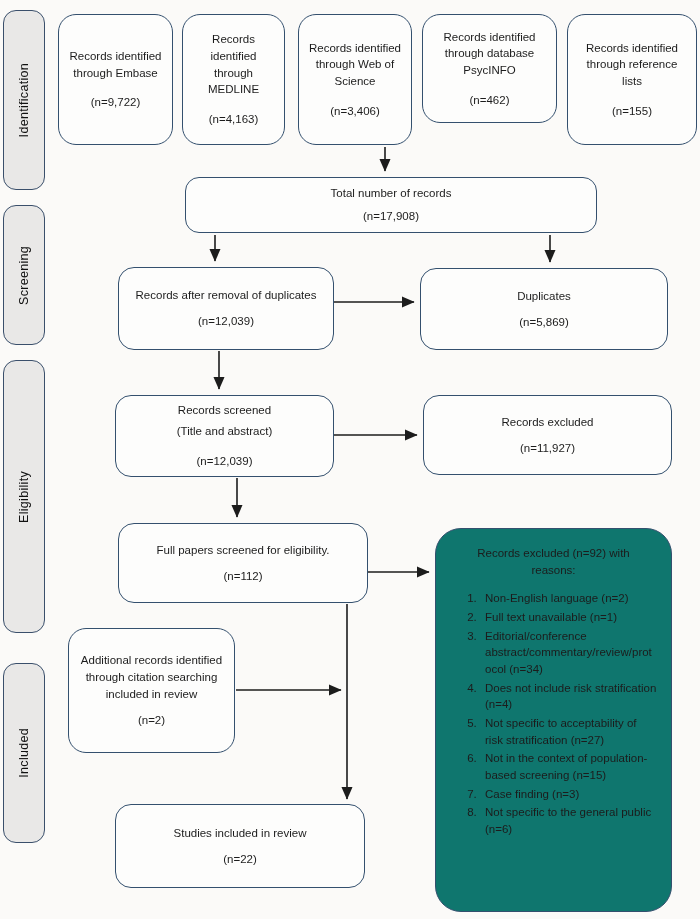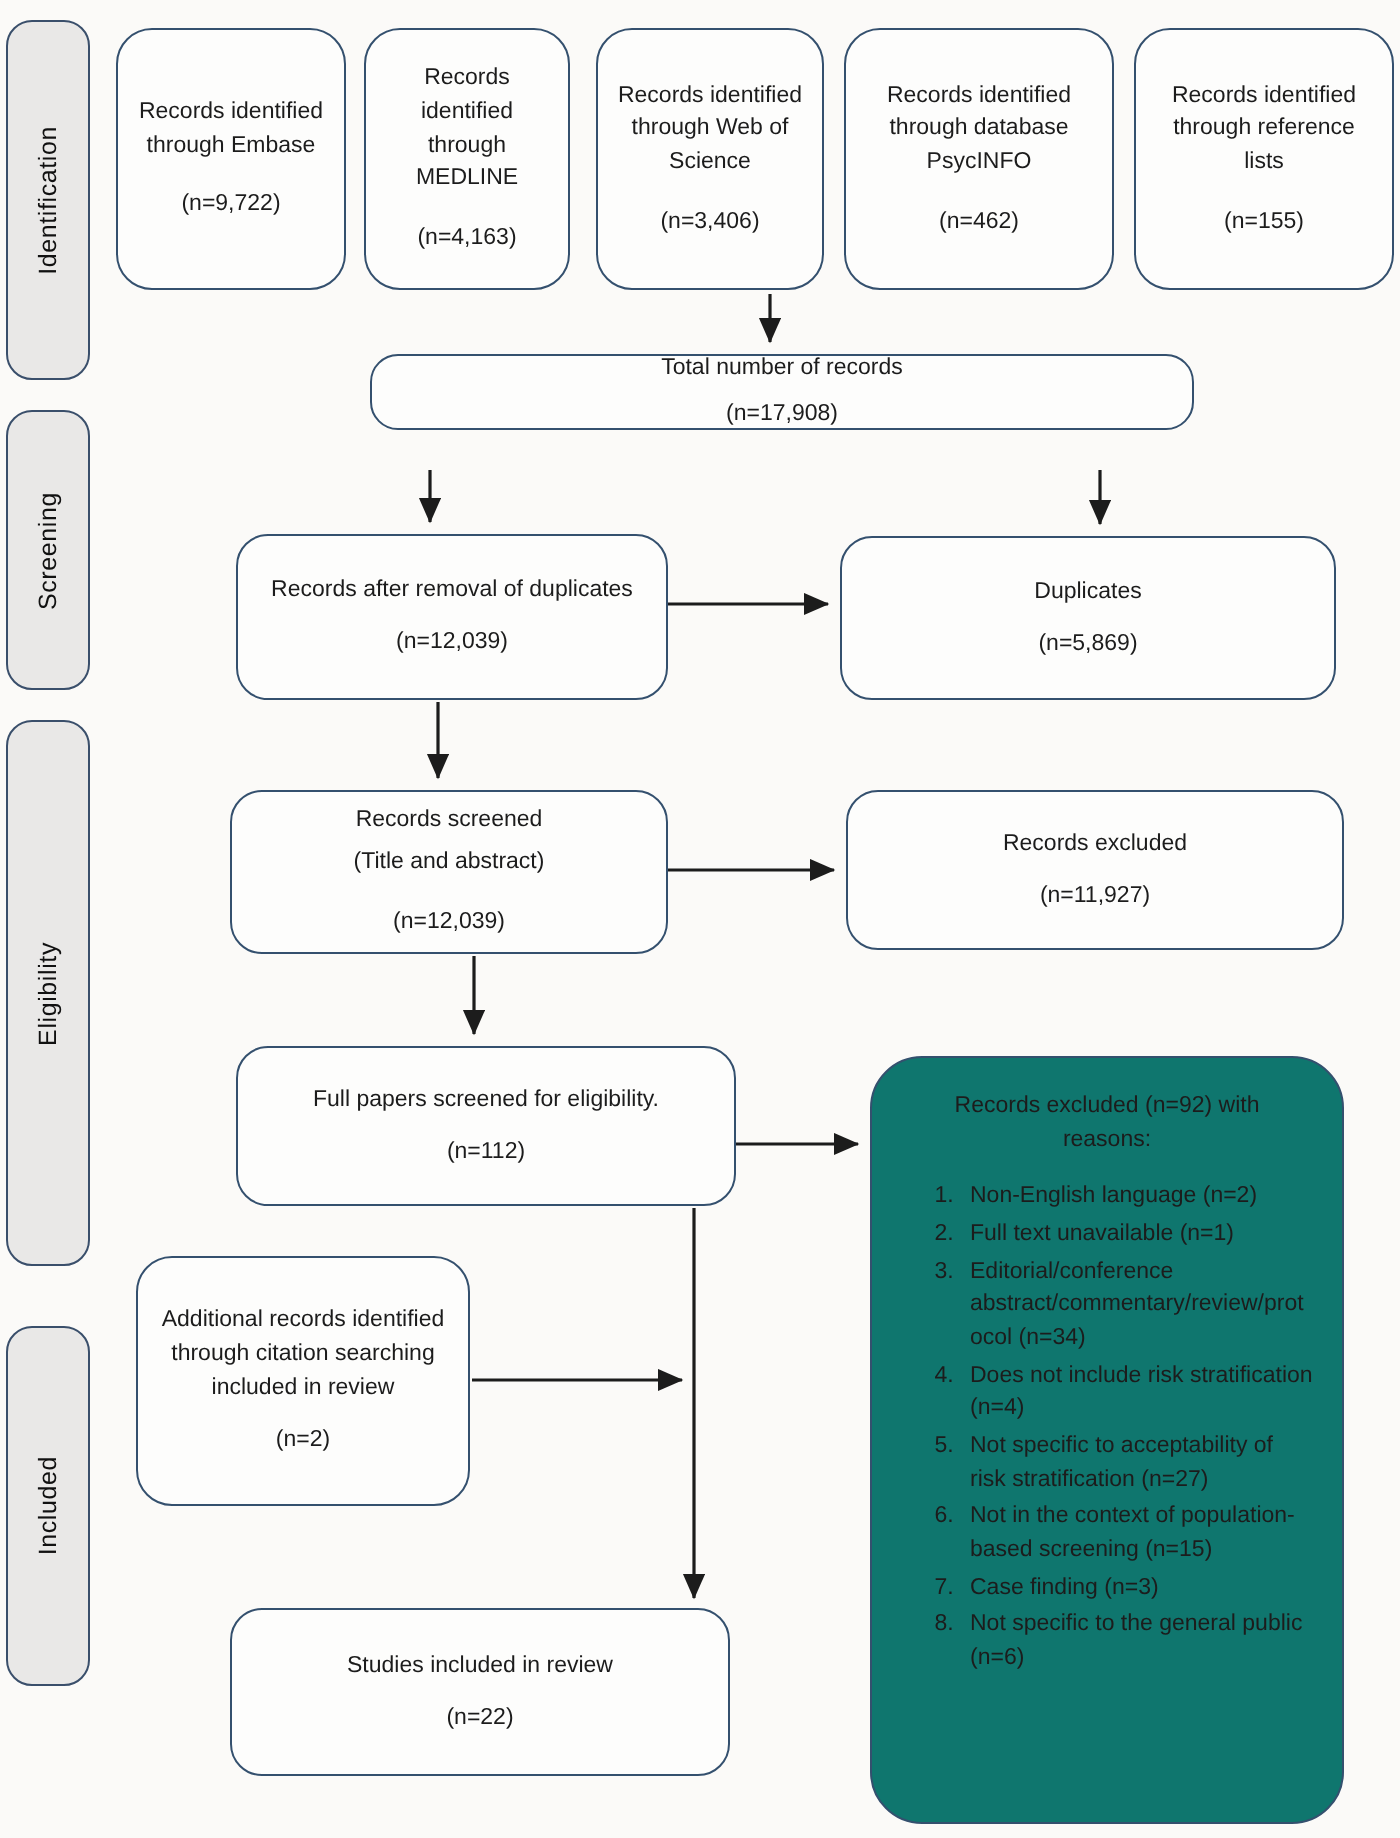--- a/index.html
+++ b/index.html
@@ -125,30 +125,30 @@
     <div class="count">(n=9,722)</div>
   </div>
   <div class="node r18" style="left:182px;top:14px;width:103px;height:131px;">
     <div class="label">Records identified through MEDLINE</div>
     <div class="count">(n=4,163)</div>
   </div>
   <div class="node r18" style="left:298px;top:14px;width:114px;height:131px;">
     <div class="label">Records identified through Web of Science</div>
     <div class="count">(n=3,406)</div>
   </div>
-  <div class="node r18" style="left:422px;top:14px;width:135px;height:131px;">
+  <div class="node r18" style="left:422px;top:14px;width:135px;height:109px;">
     <div class="label">Records identified through database PsycINFO</div>
     <div class="count">(n=462)</div>
   </div>
   <div class="node r18" style="left:567px;top:14px;width:130px;height:131px;">
     <div class="label">Records identified through reference lists</div>
     <div class="count">(n=155)</div>
   </div>
 
-  <div class="node r14" style="left:185px;top:177px;width:412px;height:38px;padding:4px 10px;">
+  <div class="node r14" style="left:185px;top:177px;width:412px;height:56px;padding:4px 10px;">
     <div class="label">Total number of records</div>
     <div class="count" style="margin-top:6px;">(n=17,908)</div>
   </div>
 
   <div class="node r16" style="left:118px;top:267px;width:216px;height:83px;">
     <div class="label">Records after removal of duplicates</div>
     <div class="count" style="margin-top:9px;">(n=12,039)</div>
   </div>
   <div class="node r16" style="left:420px;top:268px;width:248px;height:82px;">
     <div class="label">Duplicates</div>

